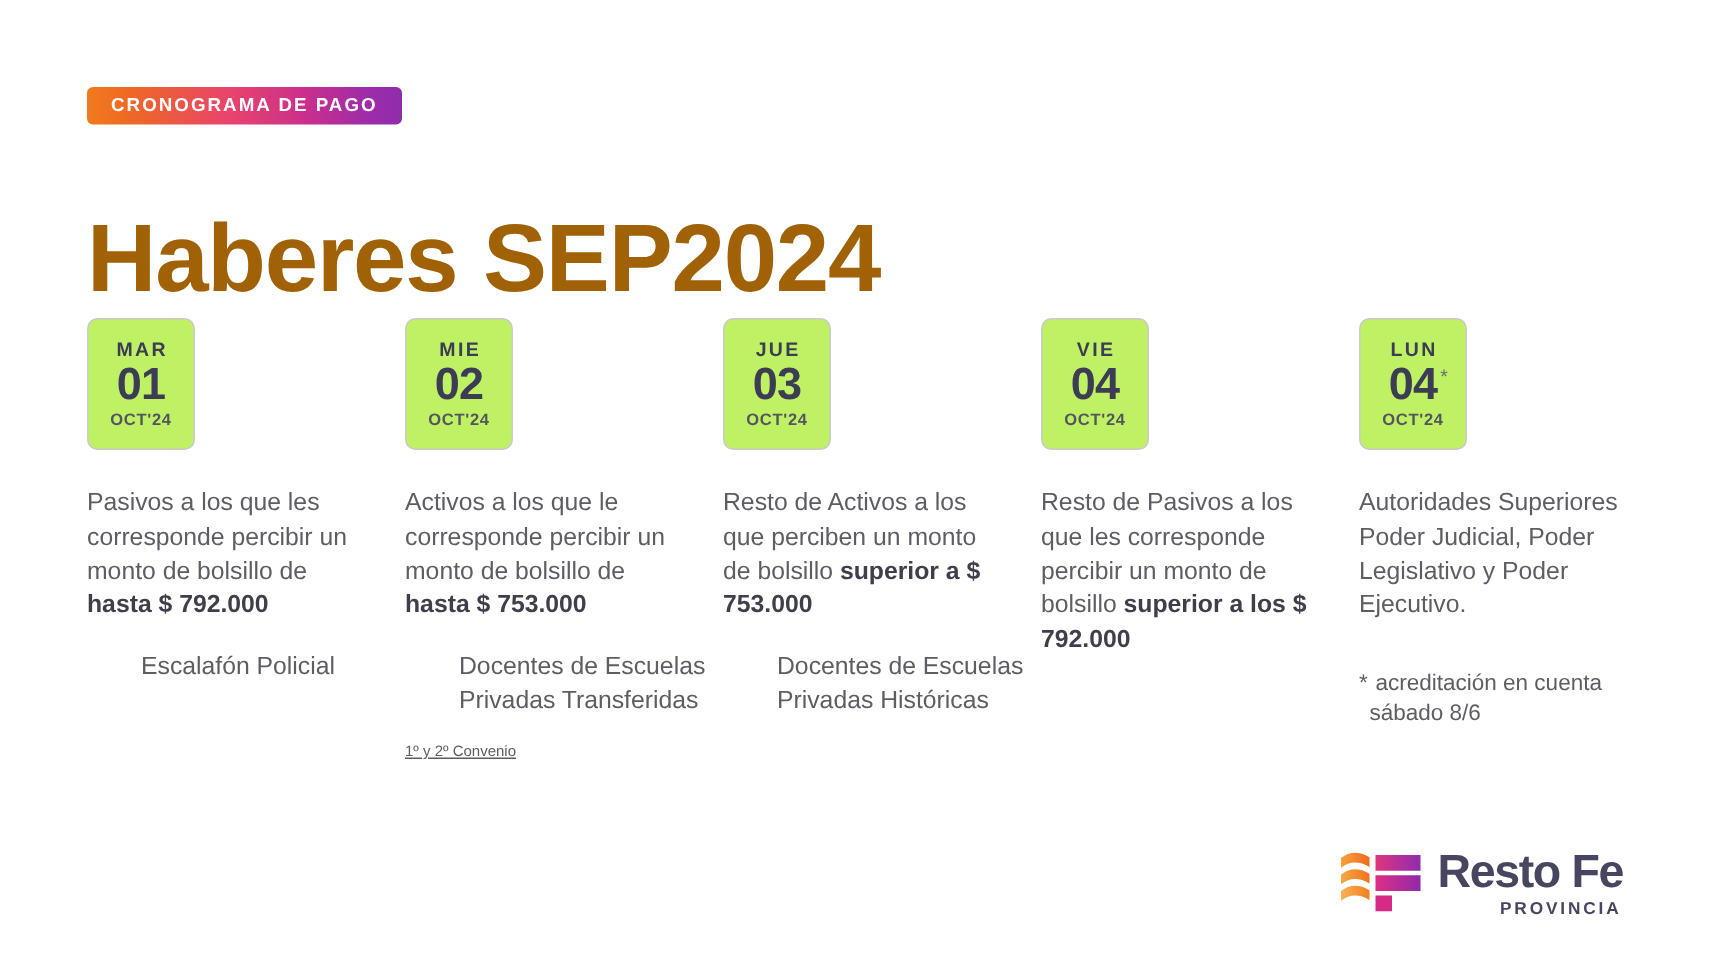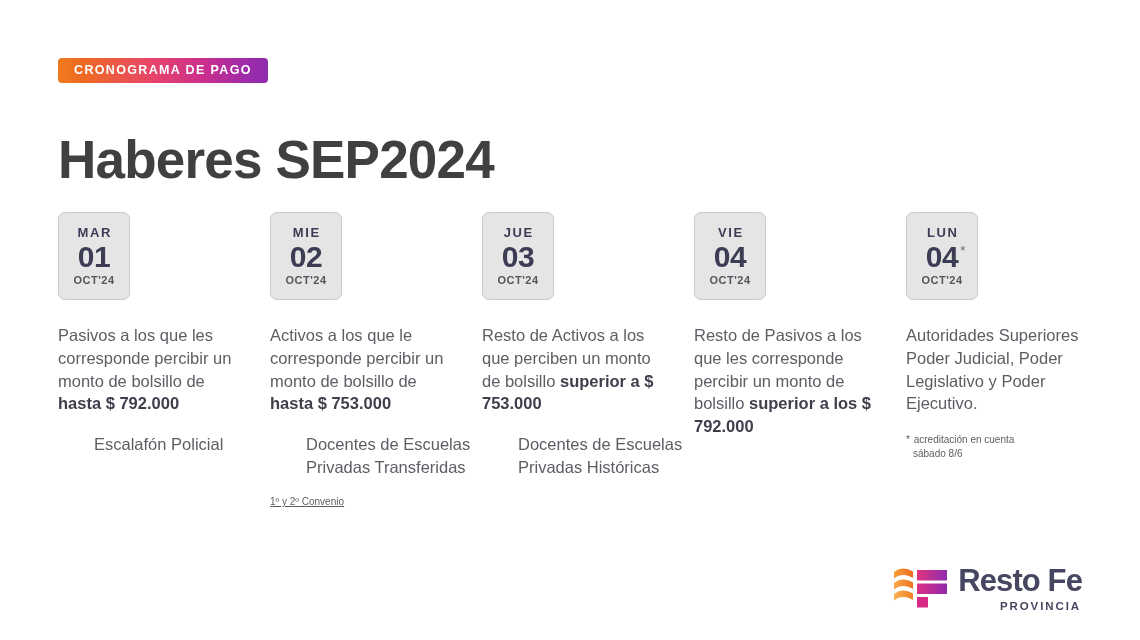--- a/index.html
+++ b/index.html
@@ -47,24 +47,24 @@
     letter-spacing: 1.35px;
     line-height: 1;
     white-space: nowrap;
   }
 
   
   .title {
     position: absolute;
     left: 58px;
     top: 96px;
-    font-size: 53px;
+    font-size: 64px;
     font-weight: 700;
     letter-spacing: -0.8px;
-    color: #404040;
+    color: #a16207;
     line-height: 1.05;
     white-space: nowrap;
   }
 
   
   .columns {
     position: absolute;
     left: 58px;
     top: 212px;
     width: 1030px;
@@ -76,21 +76,21 @@
     position: relative;
   }
 
   
   .date-card {
     width: 72px;
     height: 88px;
     box-sizing: border-box;
     border: 1px solid #c9c9cf;
     border-radius: 7px;
-    background: #e5e5e5;
+    background: #bef264;
     display: flex;
     flex-direction: column;
     align-items: center;
     justify-content: center;
     position: relative;
   }
   .dc-dow {
     font-size: 13px;
     font-weight: 700;
     letter-spacing: 1.6px;
@@ -151,22 +151,22 @@
     margin-left: 36px;
   }
   .col-note {
     margin-top: 11px;
     font-size: 10px;
     line-height: 1.3;
     color: #5d5d64;
     text-decoration: underline;
   }
   .col-foot {
-    margin-top: 18px;
-    font-size: 10px;
+    margin-top: 31px;
+    font-size: 15px;
     line-height: 1.35;
     color: #5d5d64;
     width: 178px;
   }
   .col-foot .fstar {
     margin-right: 1px;
   }
   .col-foot .fline2 {
     display: block;
     padding-left: 7px;

